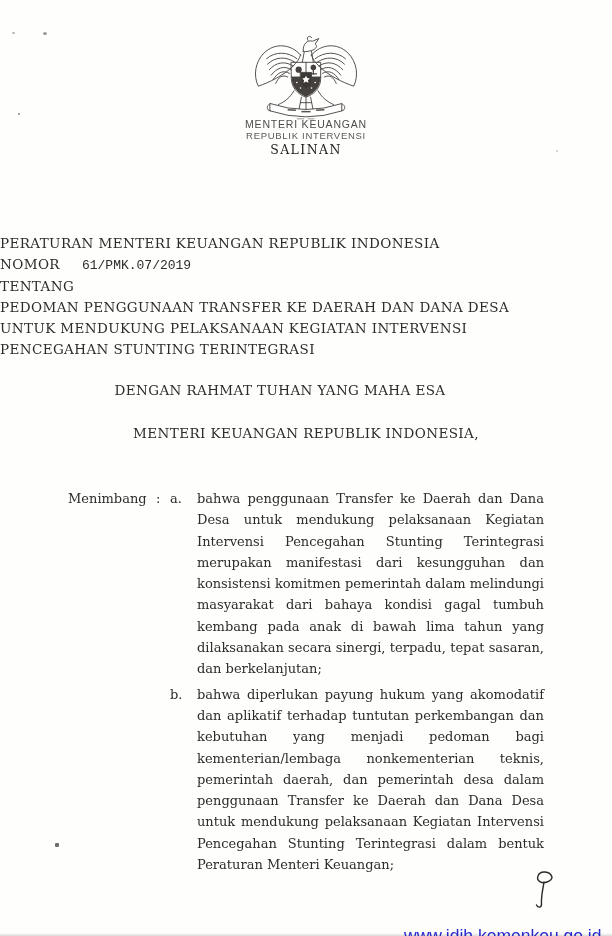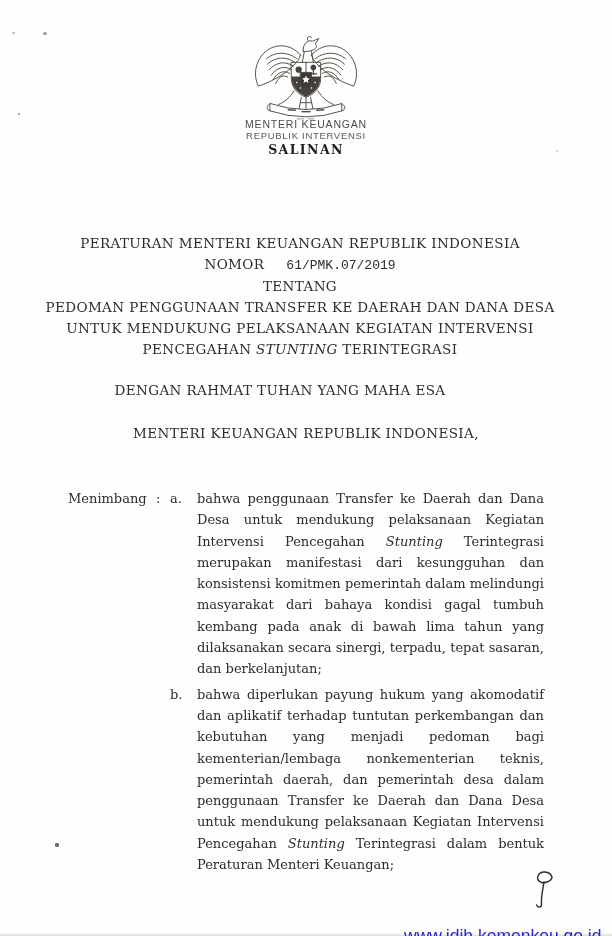--- a/index.html
+++ b/index.html
@@ -12,28 +12,28 @@
     color:#2e2c2a;
     margin:0 auto;
   }
   
   .emblem-wrap{position:absolute;top:30px;left:0;width:612px;text-align:center;}
   .emblem-svg{display:inline-block;}
   .ministry-block{position:absolute;top:118px;left:0;width:612px;text-align:center;
     font-family:"Liberation Sans", sans-serif;}
   .ministry-l1{font-size:10.5px;letter-spacing:.8px;color:#4c4c4c;line-height:12px;}
   .ministry-l2{font-size:9.5px;letter-spacing:.7px;color:#585858;line-height:11px;}
-  .salinan{font-family:"DejaVu Serif", serif;font-weight:bold;font-size:12.5px;
+  .salinan{font-family:"DejaVu Serif", serif;font-weight:normal;font-size:12.5px;
     letter-spacing:1.4px;color:#1f1d1b;line-height:15px;margin-top:1px;}
   
-  .title-block{position:absolute;top:233px;left:0;width:600px;text-align:center;
+  .title-block{position:absolute;top:233px;left:0;width:600px;
     font-size:13.5px;line-height:21px;letter-spacing:.4px;}
   .nomor-value{font-family:"Liberation Mono", monospace;font-size:13px;letter-spacing:0;
     margin-left:22px;}
-  .it{font-style:italic;}
+  .it{}
   
   .invocation{position:absolute;top:382px;left:0;width:560px;text-align:center;
     font-size:13.5px;letter-spacing:.4px;}
   .authority{position:absolute;top:425px;left:0;width:612px;text-align:center;
     font-size:13.5px;letter-spacing:.4px;}
   
   .considerations{position:absolute;top:488px;left:68px;width:478px;
     font-size:13px;line-height:21.3px;}
   .consider-row{display:flex;align-items:flex-start;}
   .consider-label{width:88px;flex:0 0 88px;}

